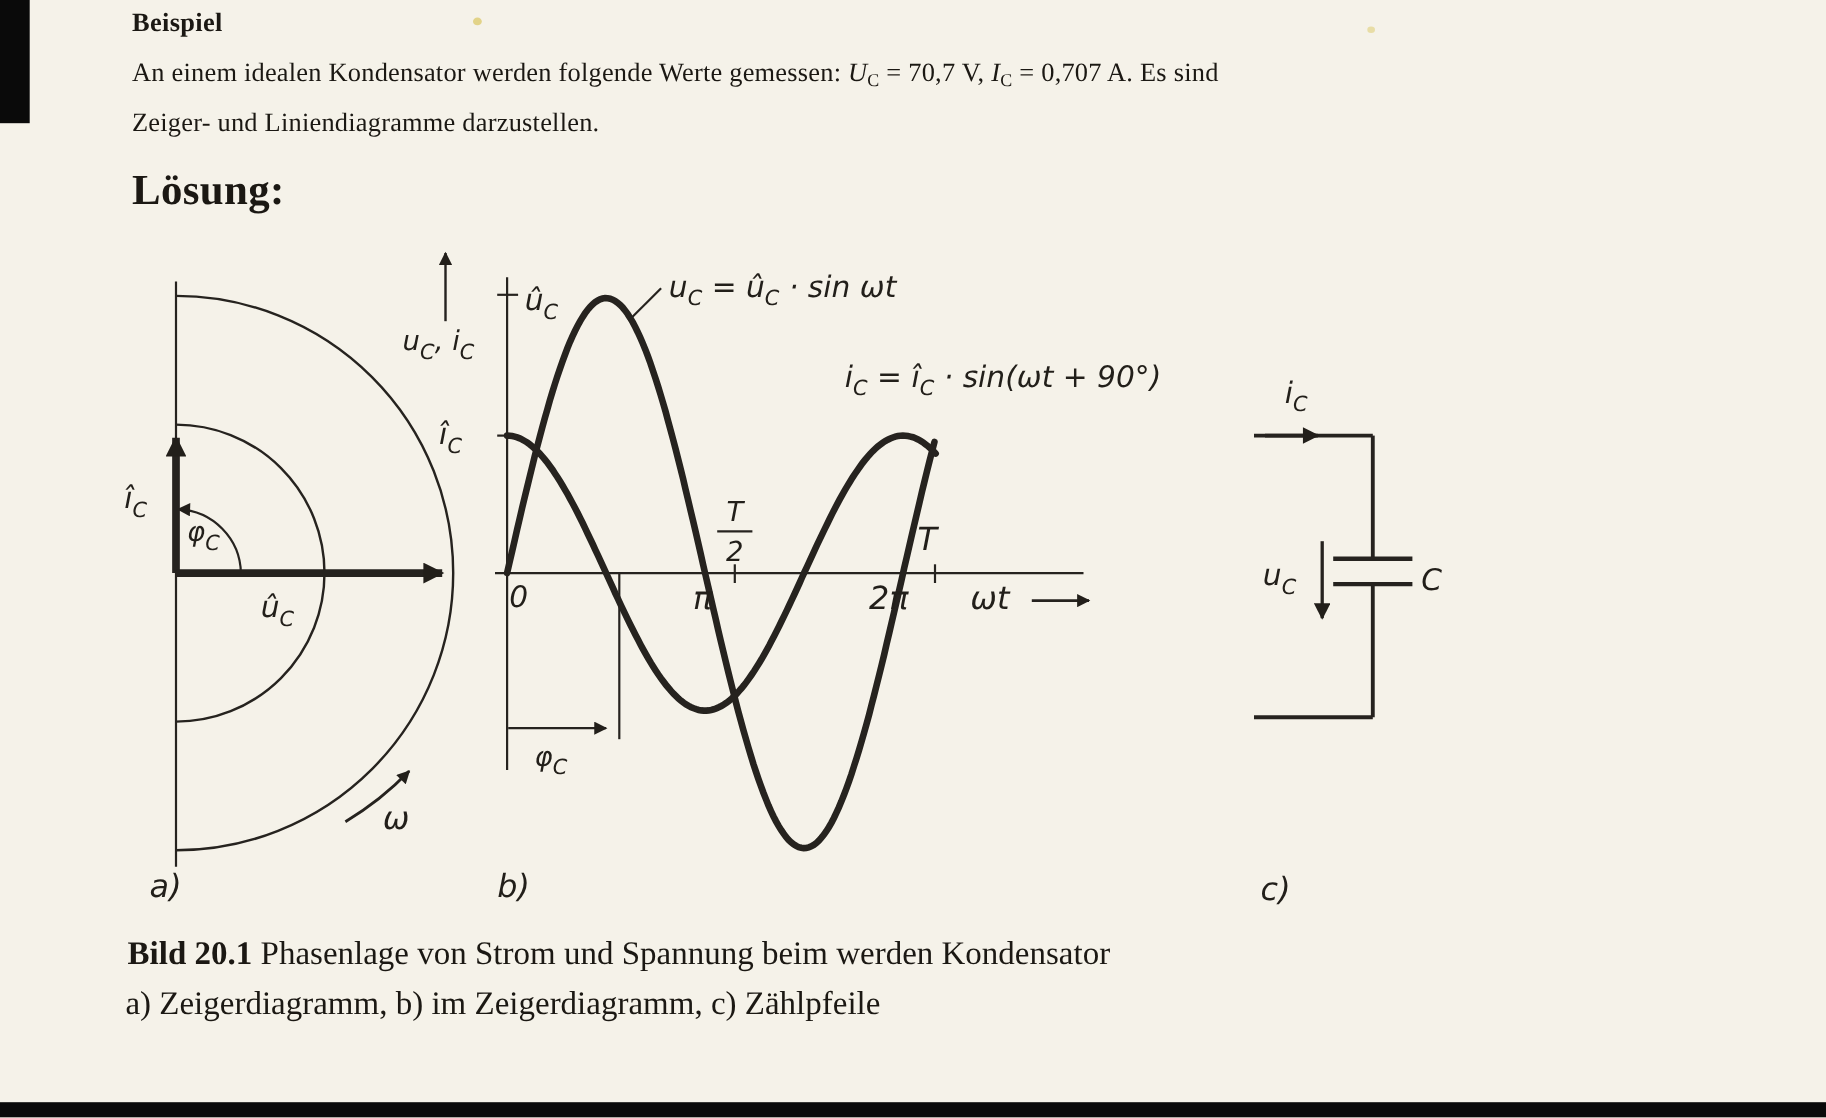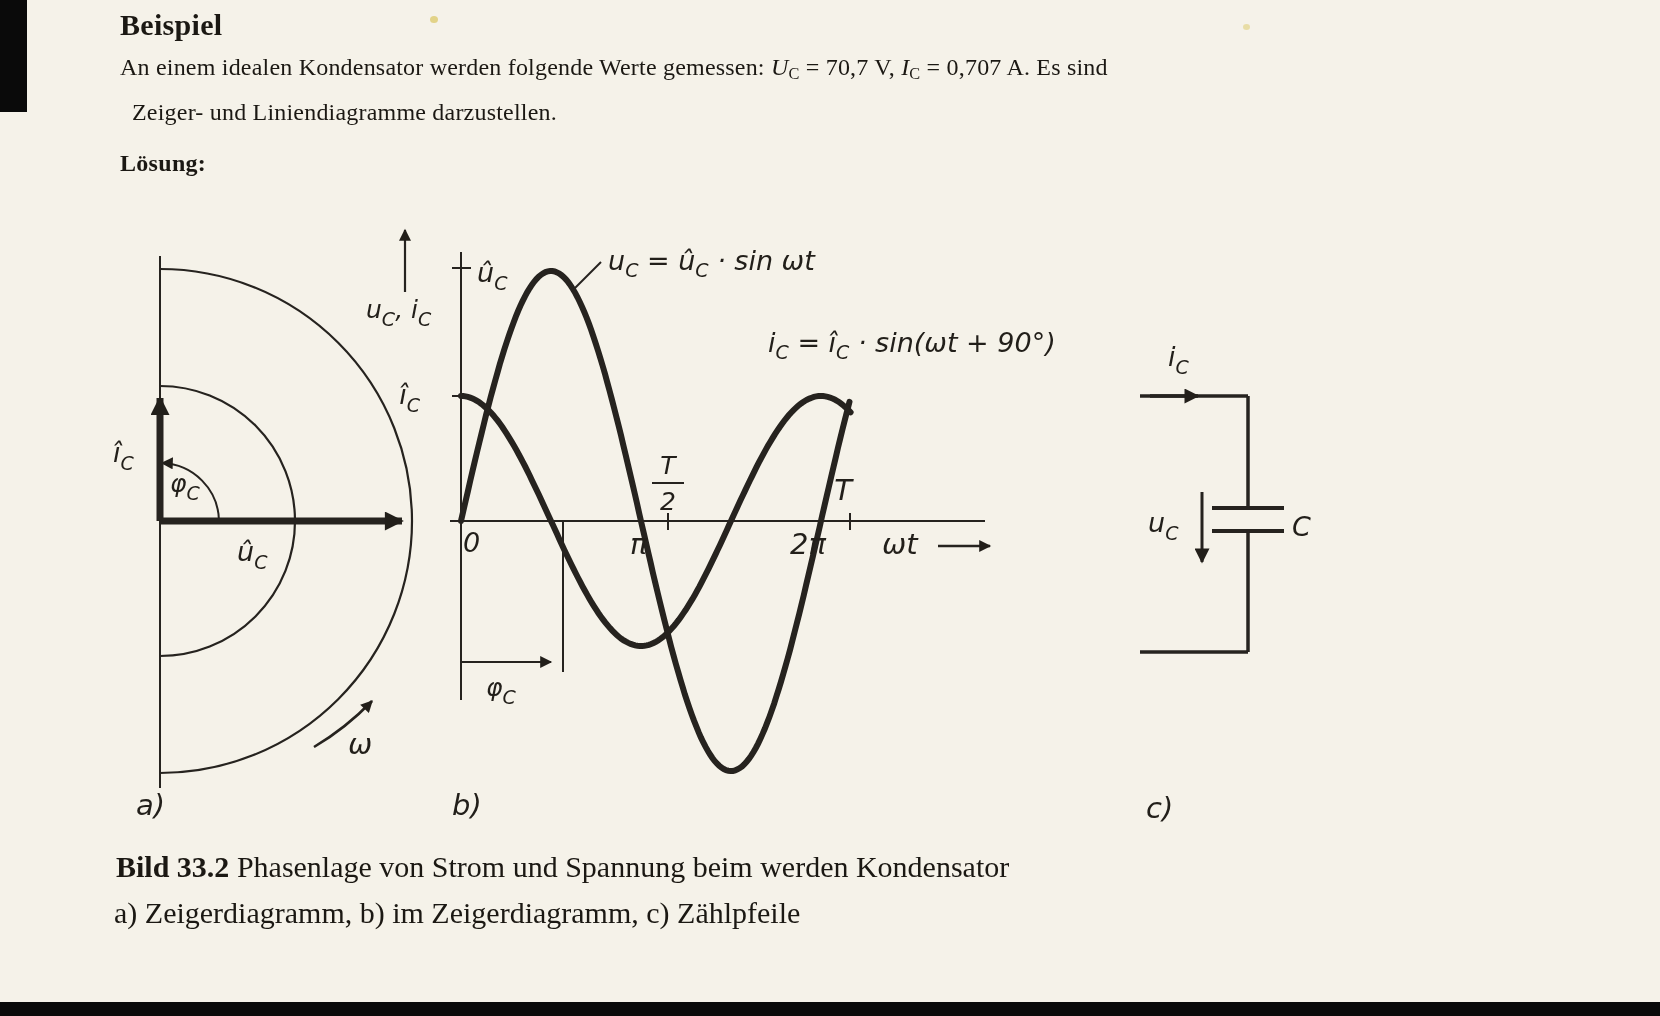--- a/index.html
+++ b/index.html
@@ -5,21 +5,21 @@
   *{margin:0;padding:0;box-sizing:border-box}
   html,body{width:1660px;height:1016px}
   body{
     position:relative;
     background:#f5f2e9;
     overflow:hidden;
     font-family:"Liberation Serif",serif;
     color:#1b1813;
   }
   .abs{position:absolute;white-space:nowrap}
-  .h-bold{font-weight:bold;font-size:30px;letter-spacing:.3px}
+  .h-bold{font-weight:bold;font-size:24px;letter-spacing:.3px}
   .para{font-size:24px;letter-spacing:.2px}
   .mvar{font-style:italic}
   .sub-t{font-size:.68em;vertical-align:-0.25em}
   .caption{font-size:30px}
   .cap-bold{font-weight:bold}
   .fig-svg{position:absolute;left:0;top:0;width:1660px;height:1016px}
   svg text{font-family:"DejaVu Sans",sans-serif;font-style:italic;fill:#221f1a}
   .dl{font-size:27px}
   .dl-lg{font-size:29px}
   .dl-sm{font-size:25px}
@@ -33,23 +33,23 @@
 
 <div class="artifact" style="left:0;top:0;width:27px;height:112px"></div>
 <div class="artifact" style="left:0;top:1002px;width:1660px;height:14px"></div>
 <div class="speck" style="left:430px;top:16px;width:8px;height:7px;background:#ddca6f;opacity:.8"></div>
 <div class="speck" style="left:1243px;top:24px;width:7px;height:6px;background:#e2d489;opacity:.7"></div>
 
 <div class="abs h-bold" style="left:120px;top:8px">Beispiel</div>
 
 <div class="abs para" style="left:120px;top:54px"><span>An einem idealen Kondensator werden folgende Werte gemessen: </span><span class="mvar">U</span><span class="sub-t">C</span><span> = 70,7 V, </span><span class="mvar">I</span><span class="sub-t">C</span><span> = 0,707 A. Es sind</span></div>
 
-<div class="abs para" style="left:132px;top:99px">Zeiger- und Liniendiagramme darzustellen.</div>
+<div class="abs para" style="left:120px;top:99px">Zeiger- und Liniendiagramme darzustellen.</div>
 
-<div class="abs h-bold" style="left:120px;top:150px;font-size:24px">Lösung:</div>
+<div class="abs h-bold" style="left:120px;top:150px;font-size:39px">Lösung:</div>
 
 <svg class="fig-svg" viewBox="0 0 1660 1016">
   <defs>
     <marker id="ahBig" viewBox="0 0 10 10" refX="9" refY="5" markerWidth="27" markerHeight="19" markerUnits="userSpaceOnUse" orient="auto">
         <path d="M0 0 L10 5 L0 10 z" fill="#221f1a"></path>
       </marker>
     <marker id="ahMid" viewBox="0 0 10 10" refX="9" refY="5" markerWidth="22" markerHeight="15" markerUnits="userSpaceOnUse" orient="auto">
         <path d="M0 0 L10 5 L0 10 z" fill="#221f1a"></path>
       </marker>
     <marker id="ahSmall" viewBox="0 0 10 10" refX="9" refY="5" markerWidth="17" markerHeight="12" markerUnits="userSpaceOnUse" orient="auto">
@@ -118,14 +118,14 @@
   <line class="stroke" x1="1248" y1="531" x2="1248" y2="652" stroke-width="3.5"></line>
   <line class="stroke" x1="1248" y1="652" x2="1140" y2="652" stroke-width="3.5"></line>
   <line class="stroke" x1="1202" y1="492" x2="1202" y2="562" stroke-width="3" marker-end="url(#ahMid)"></line>
 
   <text class="dl" x="1168" y="366"><tspan>i</tspan><tspan class="sub" dy="8">C</tspan></text>
   <text class="dl" x="1148" y="532"><tspan>u</tspan><tspan class="sub" dy="8">C</tspan></text>
   <text class="dl" x="1292" y="536">C</text>
   <text class="dl-lg" x="1146" y="818">c)</text>
 </svg>
 
-<div class="abs caption" style="left:116px;top:850px"><span class="cap-bold">Bild 33.2</span><span> Phasenlage von Strom und Spannung beim werden Kondensator</span></div>
+<div class="abs caption" style="left:116px;top:850px"><span class="cap-bold">Bild 20.1</span><span> Phasenlage von Strom und Spannung beim werden Kondensator</span></div>
 <div class="abs caption" style="left:114px;top:896px">a) Zeigerdiagramm, b) im Zeigerdiagramm, c) Zählpfeile</div>
 
 </body></html>

